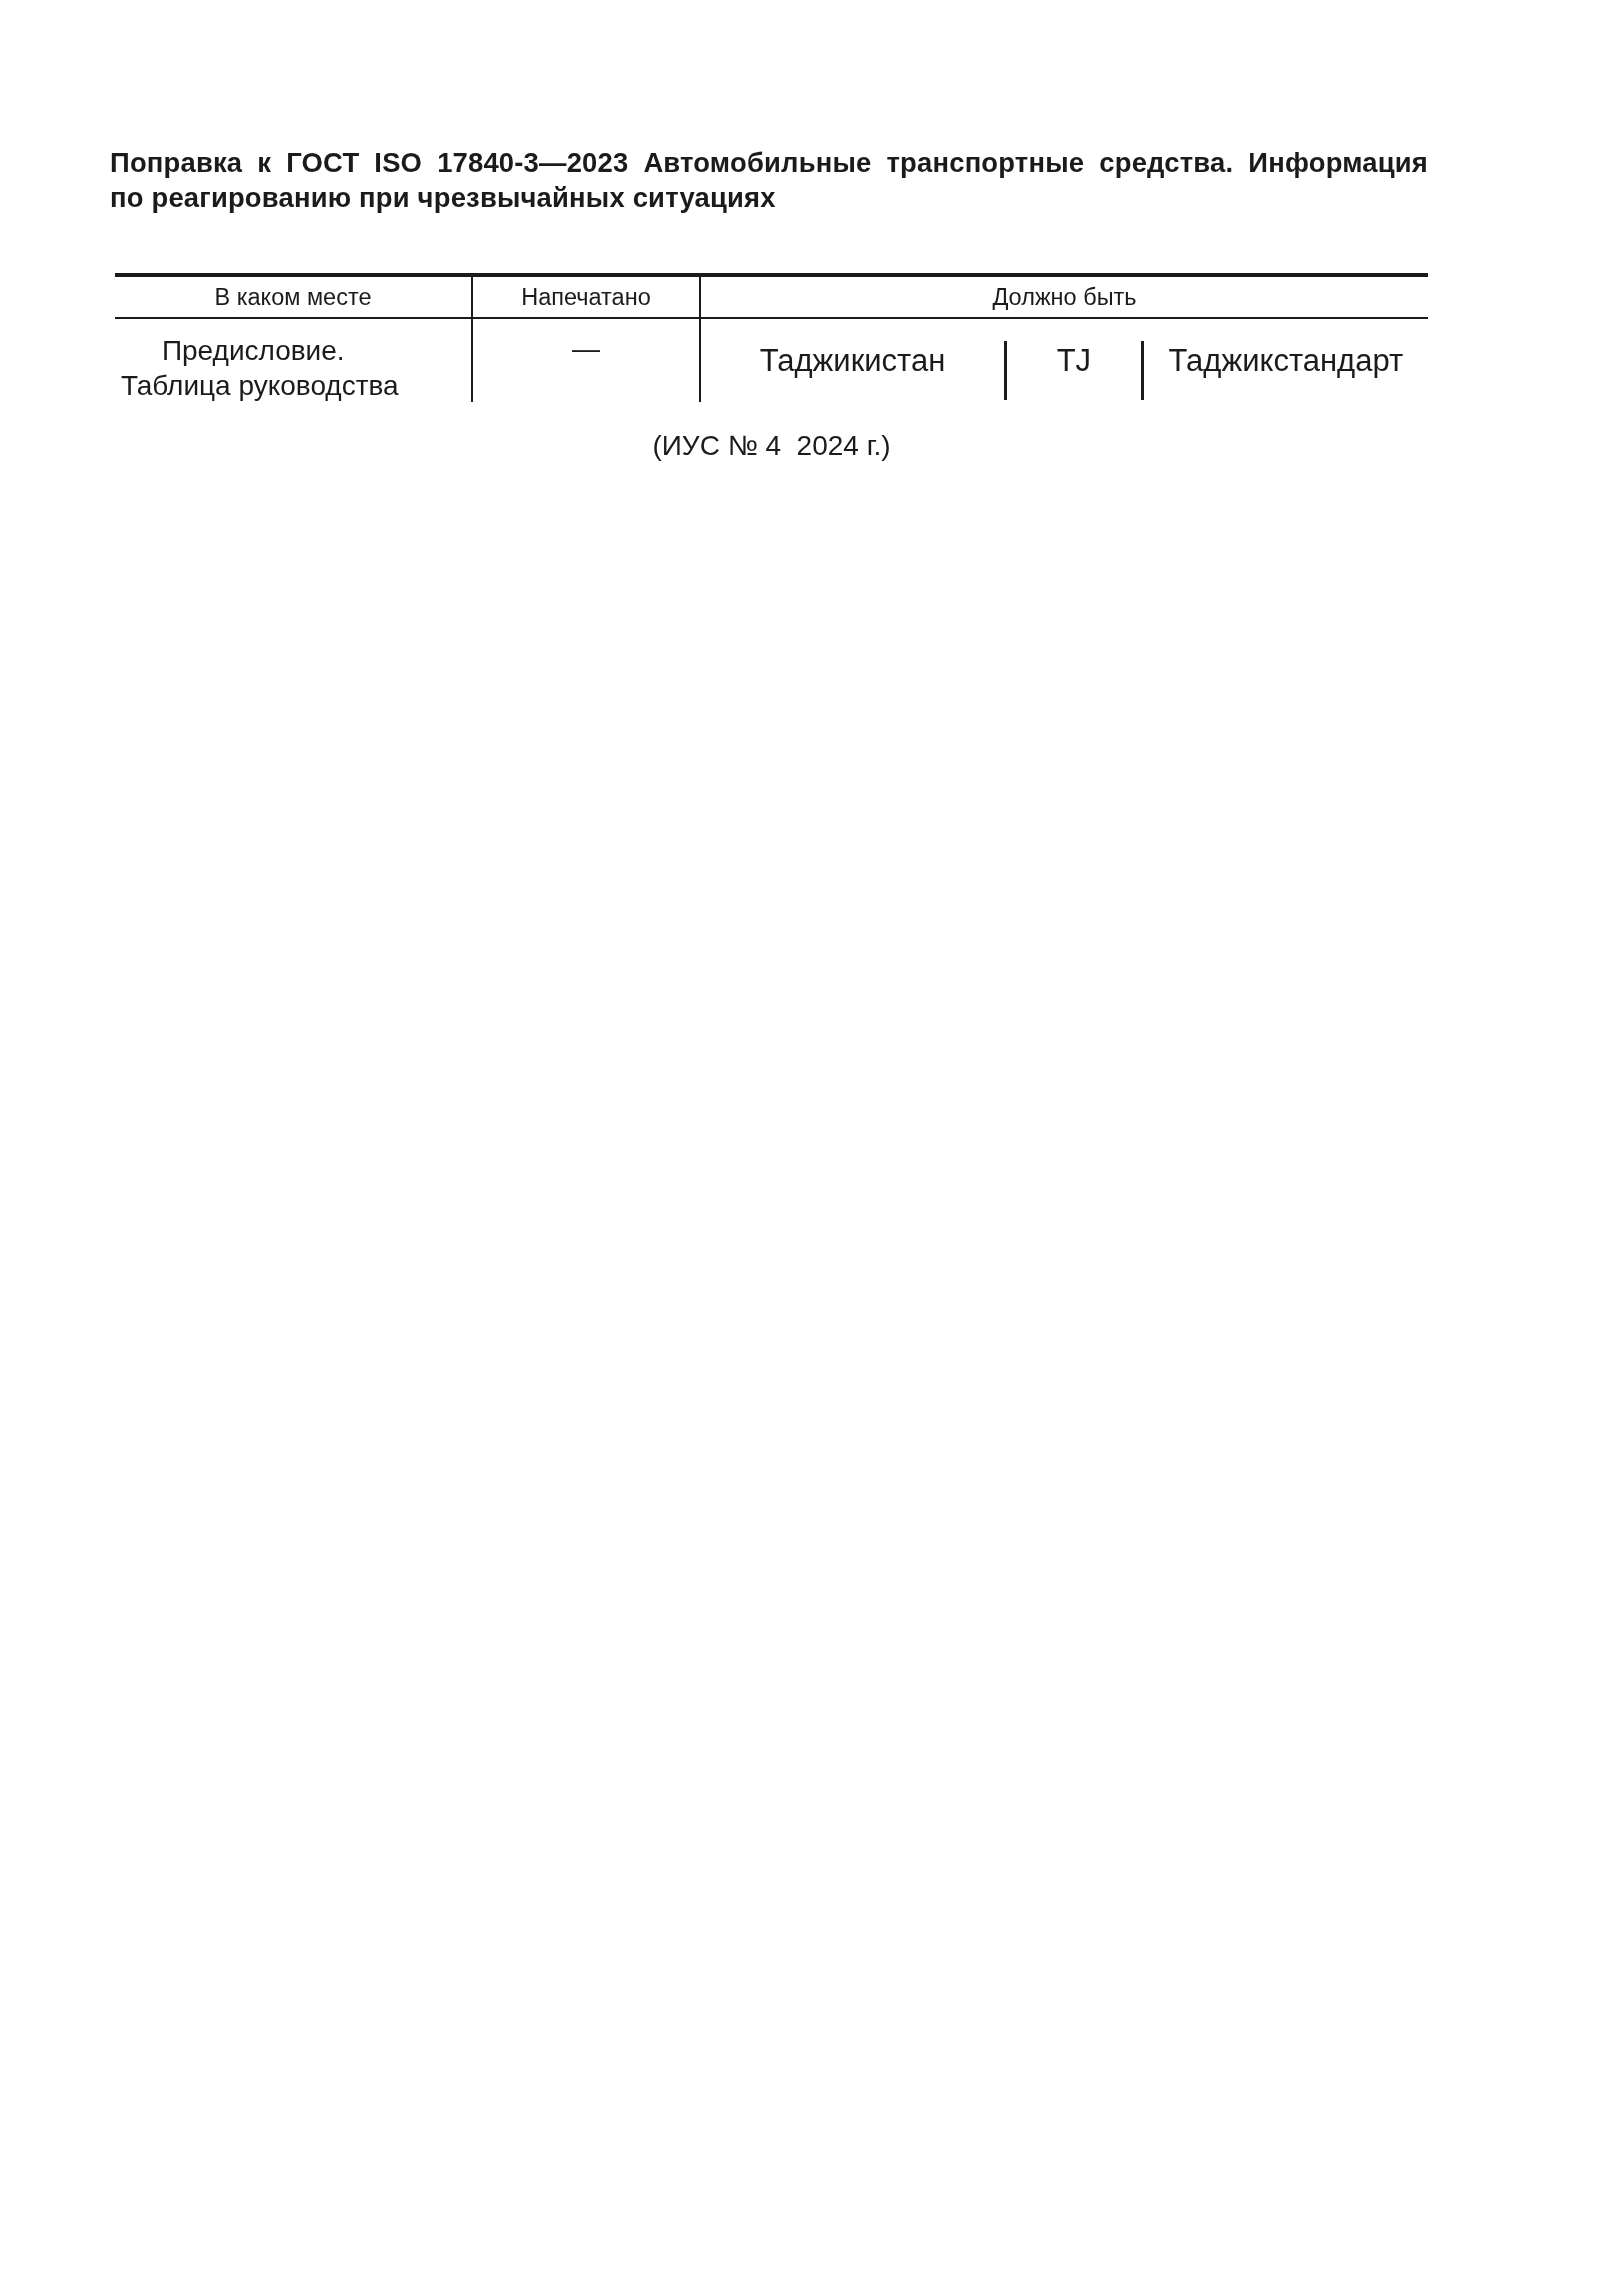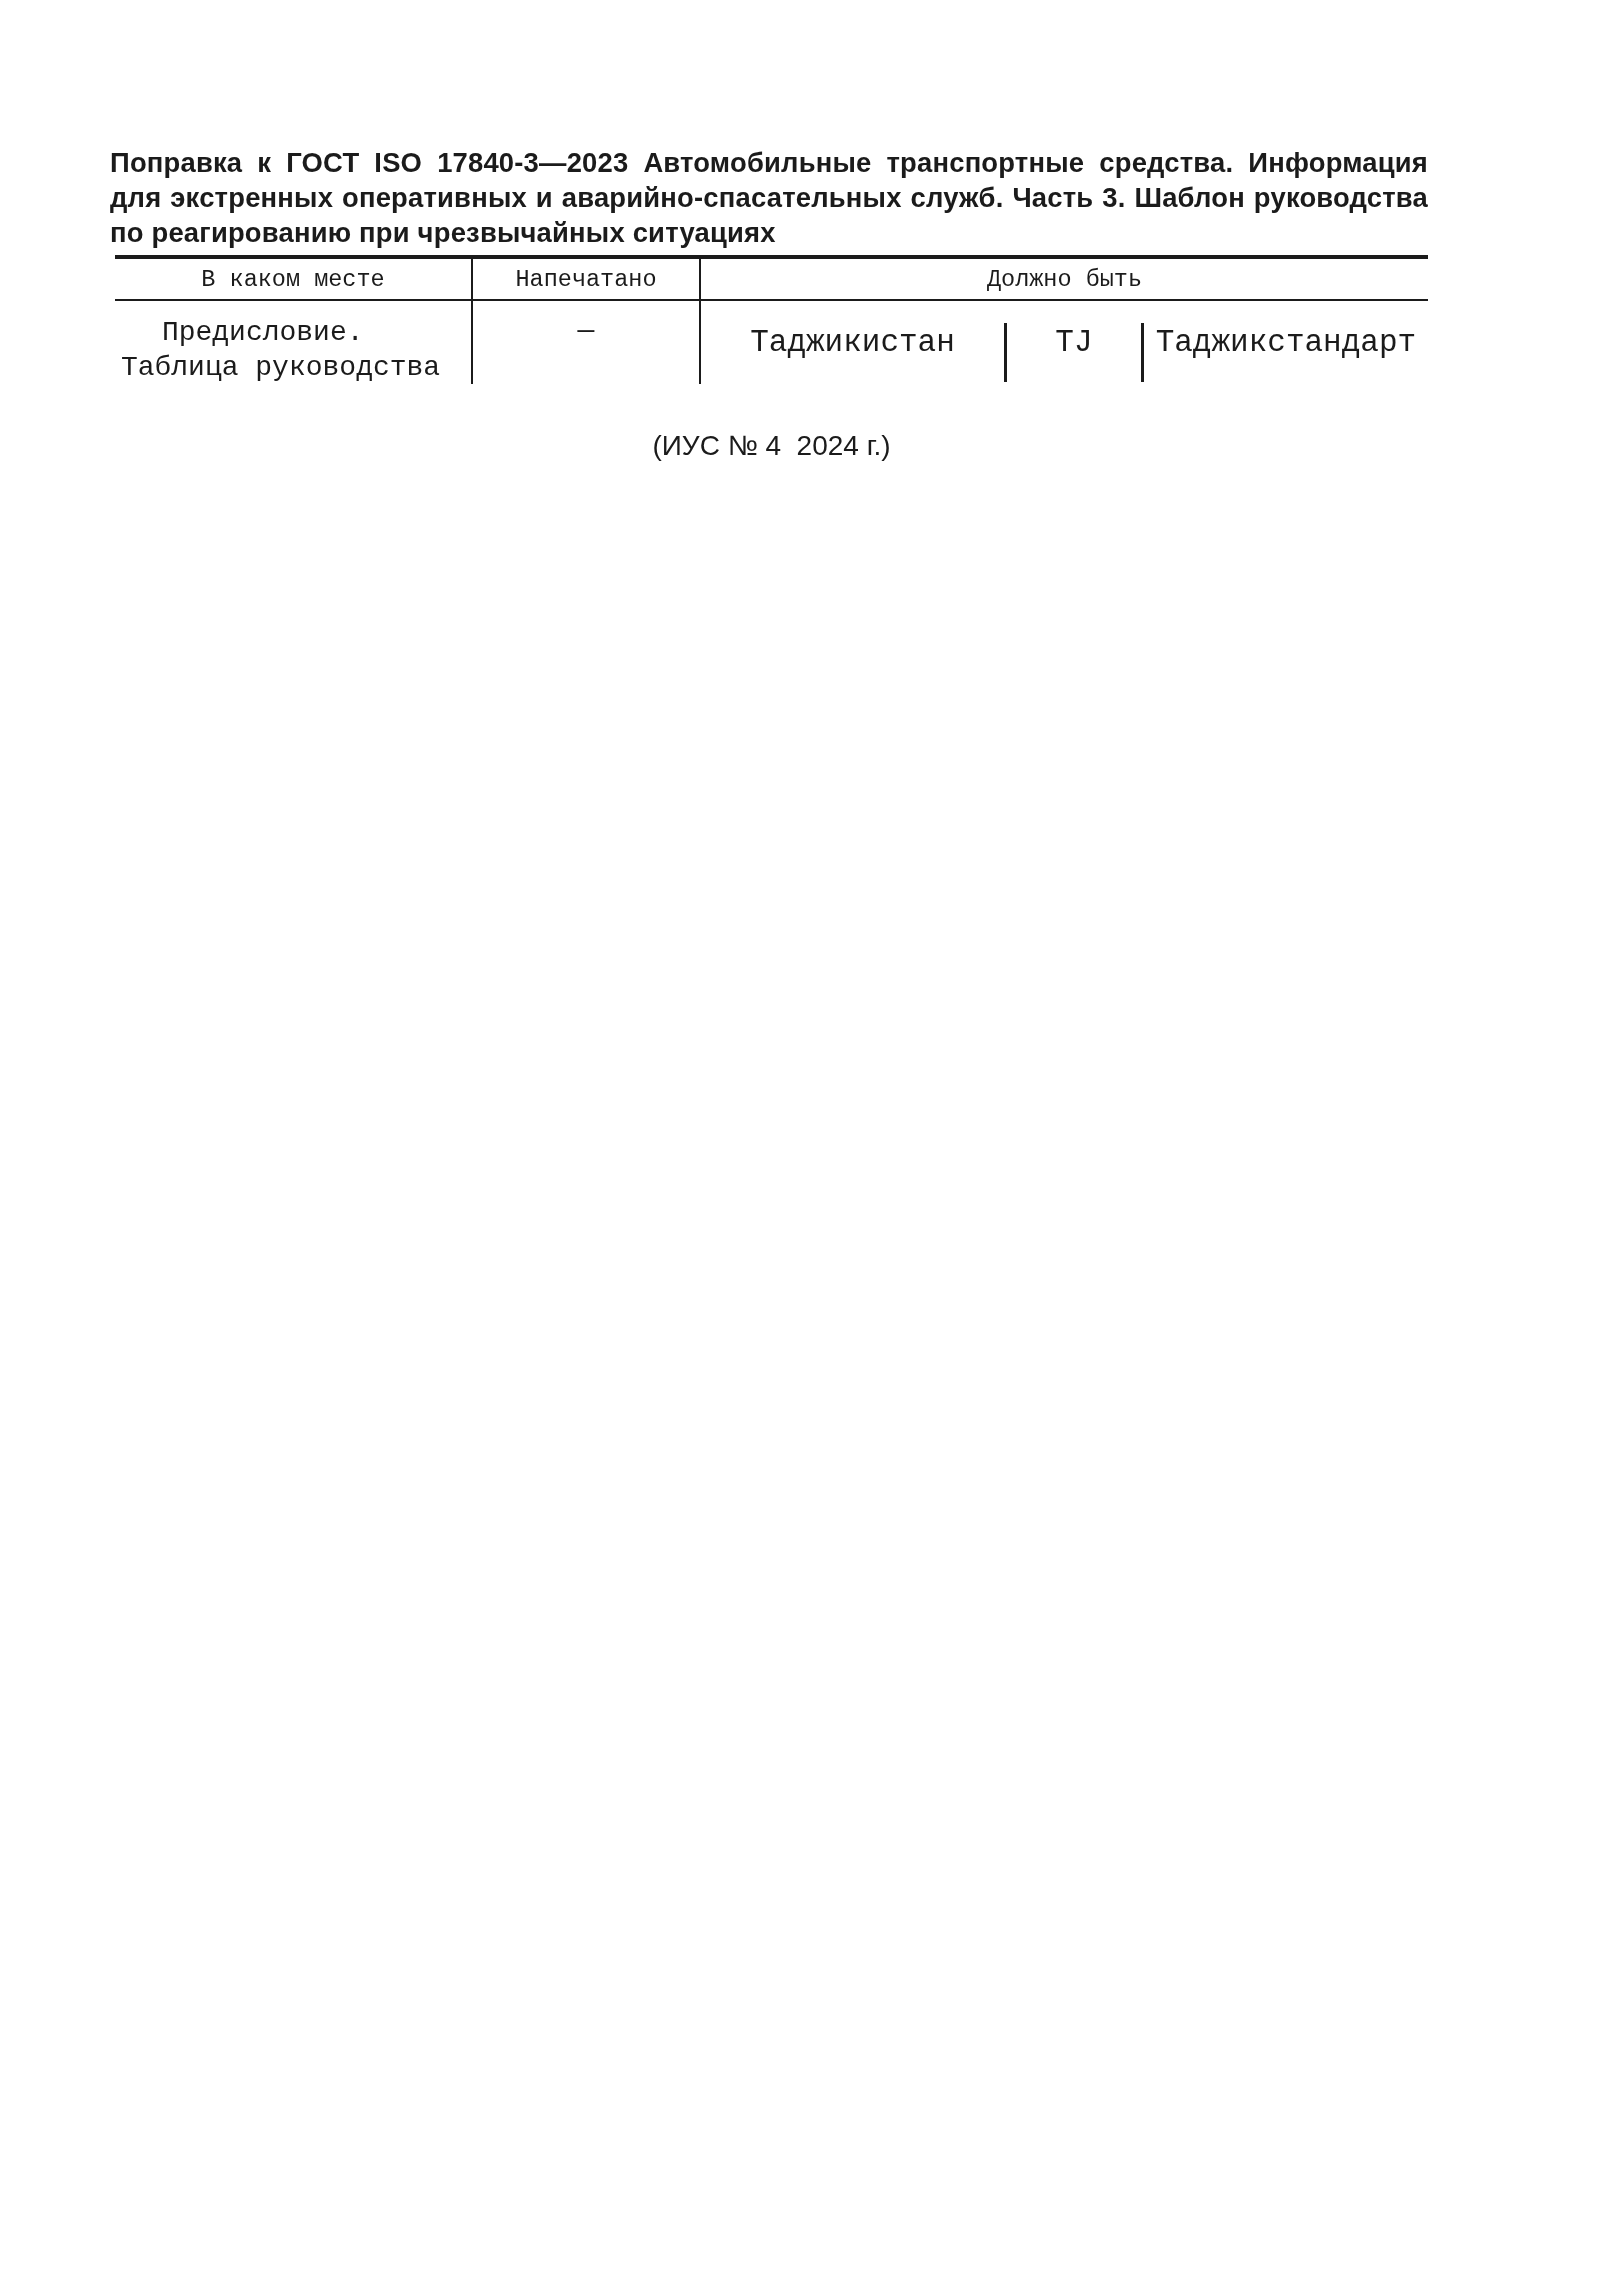--- a/index.html
+++ b/index.html
@@ -33,23 +33,22 @@
     text-align-last: justify;
   }
   .doc-title .title-line.last-line {
     text-align-last: left;
   }
 
   
   .gtable {
     position: absolute;
     left: 115px;
-    top: 255px;
+    top: 273px;
     width: 1313px;
-    font-family: Liberation Mono, monospace;
   }
   .gtable .thead {
     display: flex;
     border-top: 4.9px solid #1b1b1b;
     border-bottom: 2.9px solid #1b1b1b;
   }
   .gtable .th {
     box-sizing: border-box;
     height: 40px;
     display: flex;
@@ -114,21 +113,20 @@
     white-space: pre;
   }
 </style>
 </head>
 <body>
 
 <div class="page">
 
   <div class="doc-title">
     <div class="title-line">Поправка к ГОСТ ISO 17840-3—2023 Автомобильные транспортные средства. Информация</div>
-    <div class="title-line">для экстренных оперативных и аварийно-спасательных служб. Часть 3. Шаблон руководства</div>
     <div class="title-line last-line">по реагированию при чрезвычайных ситуациях</div>
   </div>
 
   <div class="gtable">
     <div class="thead">
       <div class="th col-place">В каком месте</div>
       <div class="th col-printed">Напечатано</div>
       <div class="th col-should">Должно быть</div>
     </div>
 

